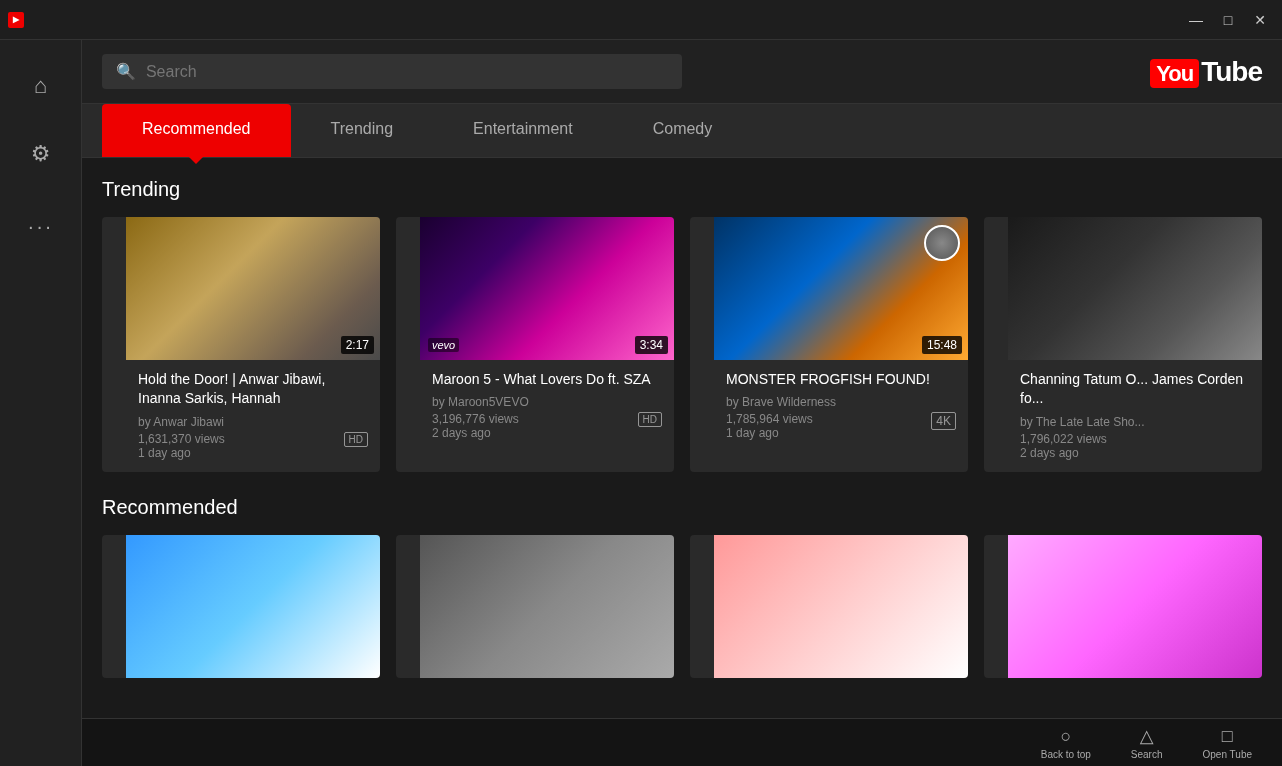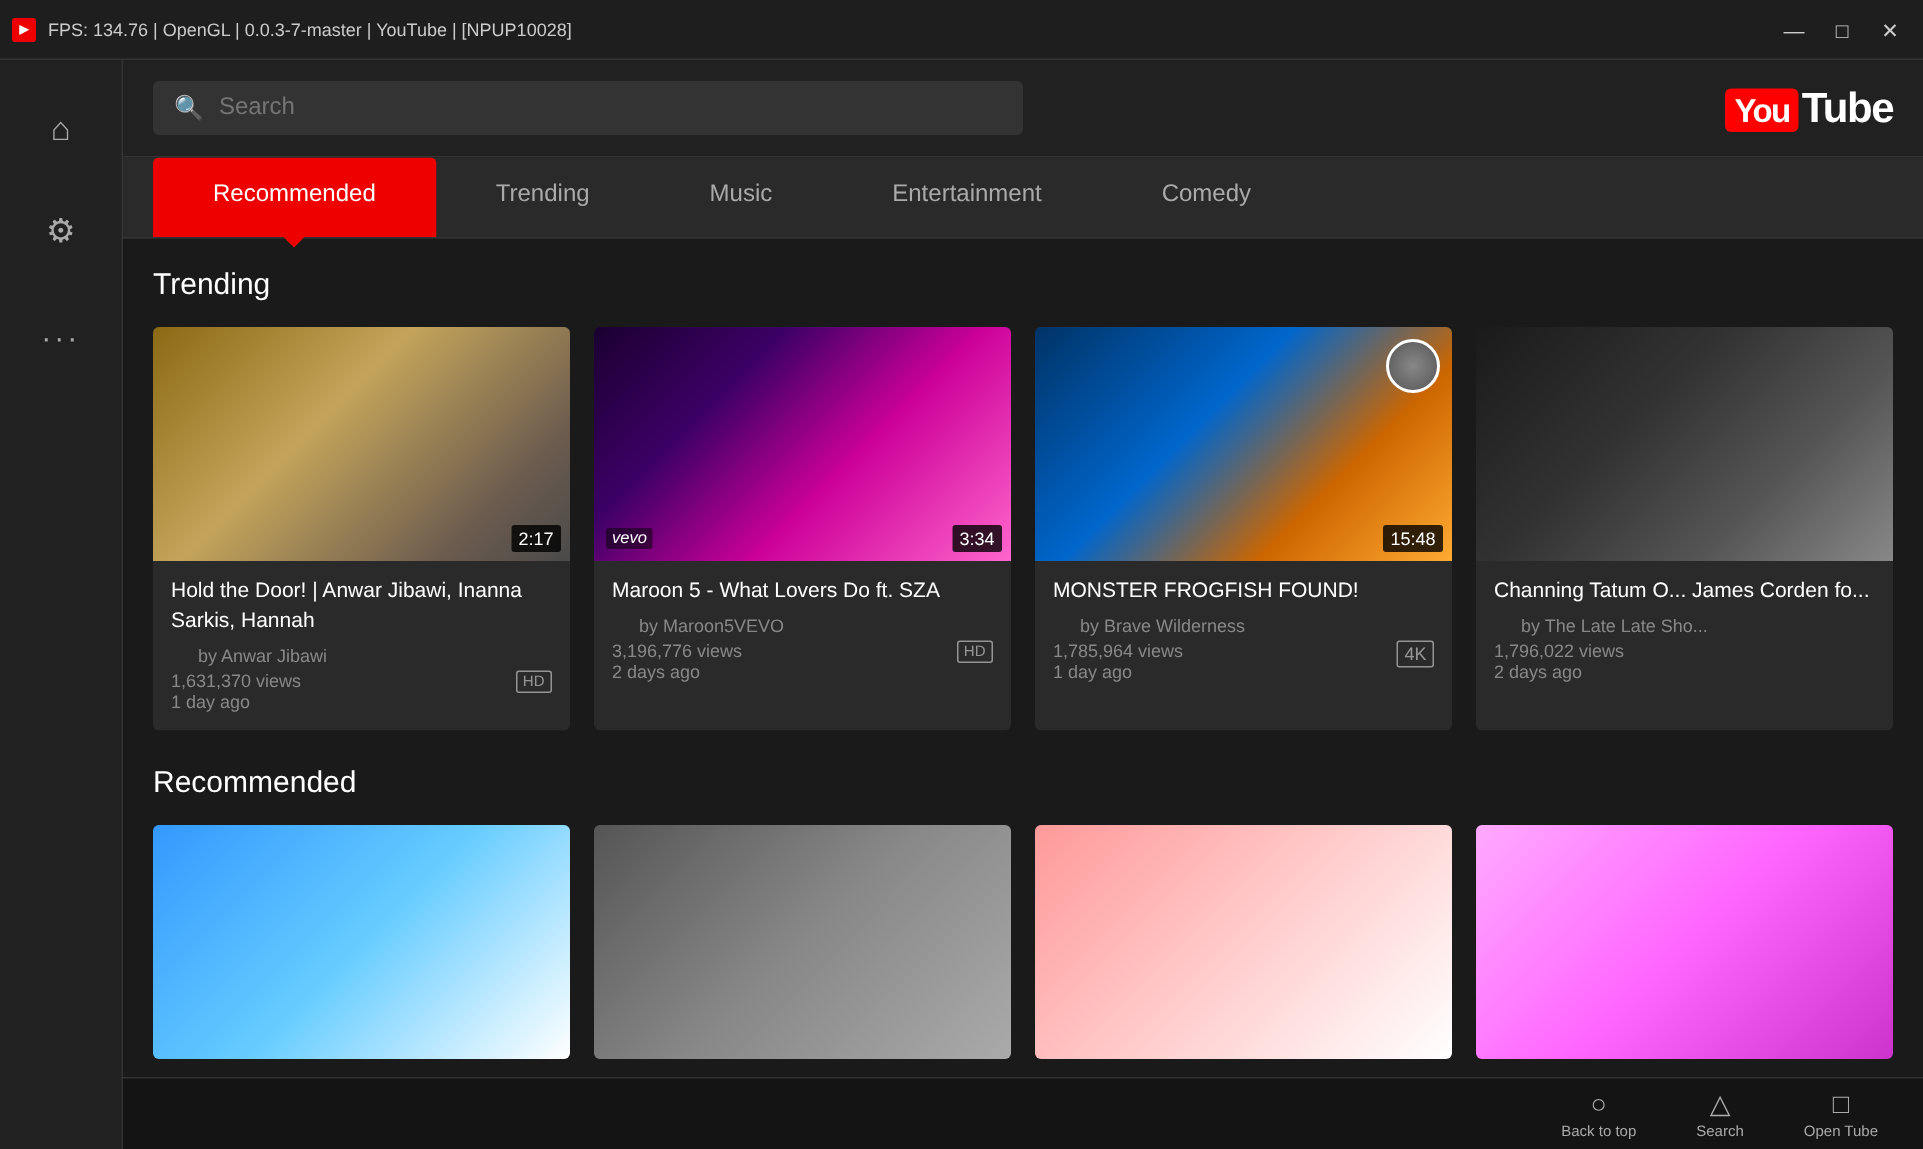--- a/index.html
+++ b/index.html
@@ -205,20 +205,21 @@
       overflow: hidden;
     }
 
     .video-card {
       background: #2a2a2a;
       border-radius: 4px;
       overflow: hidden;
       cursor: pointer;
       flex: 0 0 calc(25% - 12px);
       min-width: 0;
+      padding-left: 24px;
     }
 
     .video-thumb {
       position: relative;
       width: 100%;
       padding-top: 56.25%;
       overflow: hidden;
     }
     .thumb-bg {
       position: absolute;
@@ -243,21 +244,20 @@
       font-size: 14px;
       color: #fff;
       margin-bottom: 6px;
       line-height: 1.4;
       font-weight: 500;
     }
     .video-channel {
       font-size: 12px;
       color: #888;
       margin-bottom: 3px;
-      margin-left: 18px;
     }
     .video-meta {
       font-size: 12px;
       color: #888;
     }
 
     
     .bottom-bar {
       position: fixed;
       bottom: 0;
@@ -330,21 +330,20 @@
     .content::-webkit-scrollbar { width: 6px; }
     .content::-webkit-scrollbar-track { background: #1a1a1a; }
     .content::-webkit-scrollbar-thumb { background: #444; border-radius: 3px; }
   </style>
 </head>
 <body>
 
 <div class="title-bar">
   <div class="title-bar-left">
     <div class="title-bar-icon">▶</div>
-    <span>FPS: 134.76 | OpenGL | 0.0.3-7-master | YouTube | [NPUP10028]</span>
   </div>
   <div class="title-bar-controls">
     <button class="title-btn">—</button>
     <button class="title-btn">□</button>
     <button class="title-btn close">✕</button>
   </div>
 </div>
 
 <div class="app-container">
 
@@ -371,23 +370,20 @@
         <span>You</span>Tube
       </div>
     </div>
 
     <div class="tabs">
       <div class="tab active">
         <span>Recommended</span>
       </div>
       <div class="tab">
         <span>Trending</span>
-      </div>
-      <div class="tab">
-        <span>Music</span>
       </div>
       <div class="tab">
         <span>Entertainment</span>
       </div>
       <div class="tab">
         <span>Comedy</span>
       </div>
     </div>
 
     <div class="main-content">

